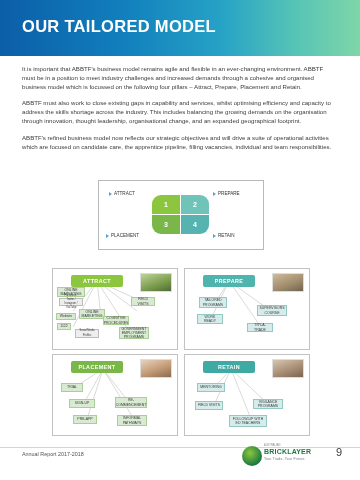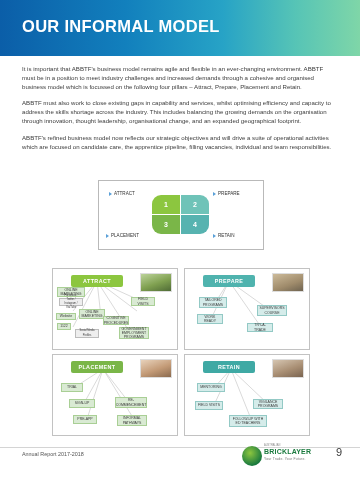--- a/index.html
+++ b/index.html
@@ -129,21 +129,21 @@
   .logo-tiny{
     position:absolute;left:22px;top:0px;font-size:2.6px;color:#8a8a8a;
   }
 </style>
 </head>
 <body>
 
 <div class="page">
 
   <div class="header">
-    <div class="header-title">OUR INFORMAL MODEL</div>
+    <div class="header-title">OUR TAILORED MODEL</div>
   </div>
 
   <div class="body">
     <p class="para">It is important that ABBTF's business model remains agile and flexible in an ever-changing environment. ABBTF must be in a position to meet industry challenges and increased demands through a cohesive and organised business model which is focussed on the following four pillars – Attract, Prepare, Placement and Retain.</p>
     <p class="para">ABBTF must also work to close existing gaps in capability and services, whilst optimising efficiency and capacity to address the skills shortage across the industry. This includes balancing the growing demands on the organisation through innovation, thought leadership, organisational change, and an expanded geographical footprint.</p>
     <p class="para">ABBTF's refined business model now reflects our strategic objectives and will drive a suite of operational activities which are focused on candidate care, the apprentice pipeline, filling vacancies, individual and team responsibilities.</p>
   </div>
 
   <div class="pillars">
     <div class="pill-label" style="left:10px;top:10px;">

